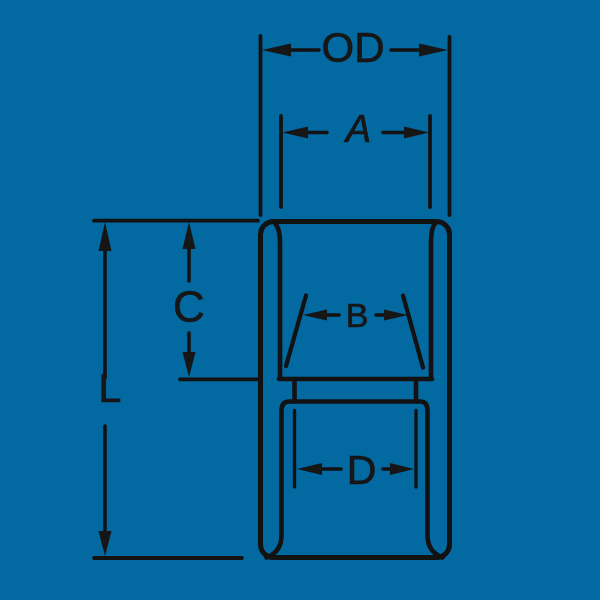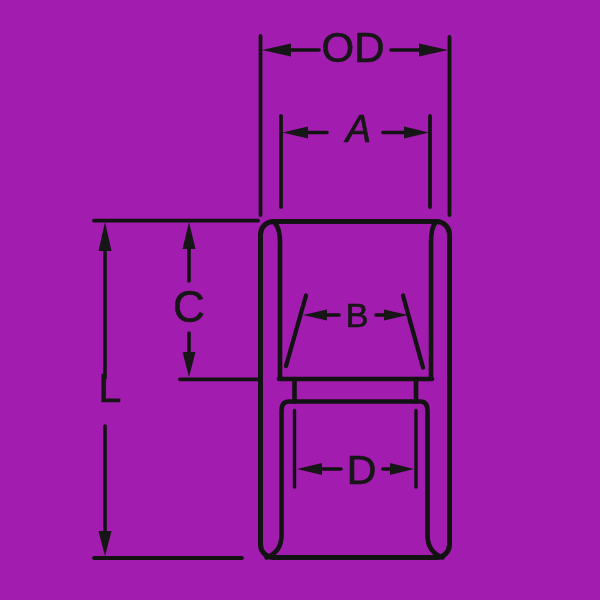--- a/index.html
+++ b/index.html
@@ -1,16 +1,16 @@
 <!DOCTYPE html>
 <html><head>
 <meta charset="utf-8">
 <style>
   html,body{margin:0;padding:0;background:#fff;}
-  #page{width:600px;height:600px;position:relative;background:#a21caf;overflow:hidden;}
+  #page{width:600px;height:600px;position:relative;background:#0369a1;overflow:hidden;}
   text{font-family:"Liberation Sans",sans-serif;fill:#161616;}
 </style>
 </head>
 <body>
 
 <div id="page">
 <svg width="600" height="600" viewBox="0 0 600 600">
   <g stroke="#121212" fill="none" stroke-linecap="round">
 
     <rect x="260.5" y="221.5" width="189" height="336" rx="13" stroke-width="5"></rect>

